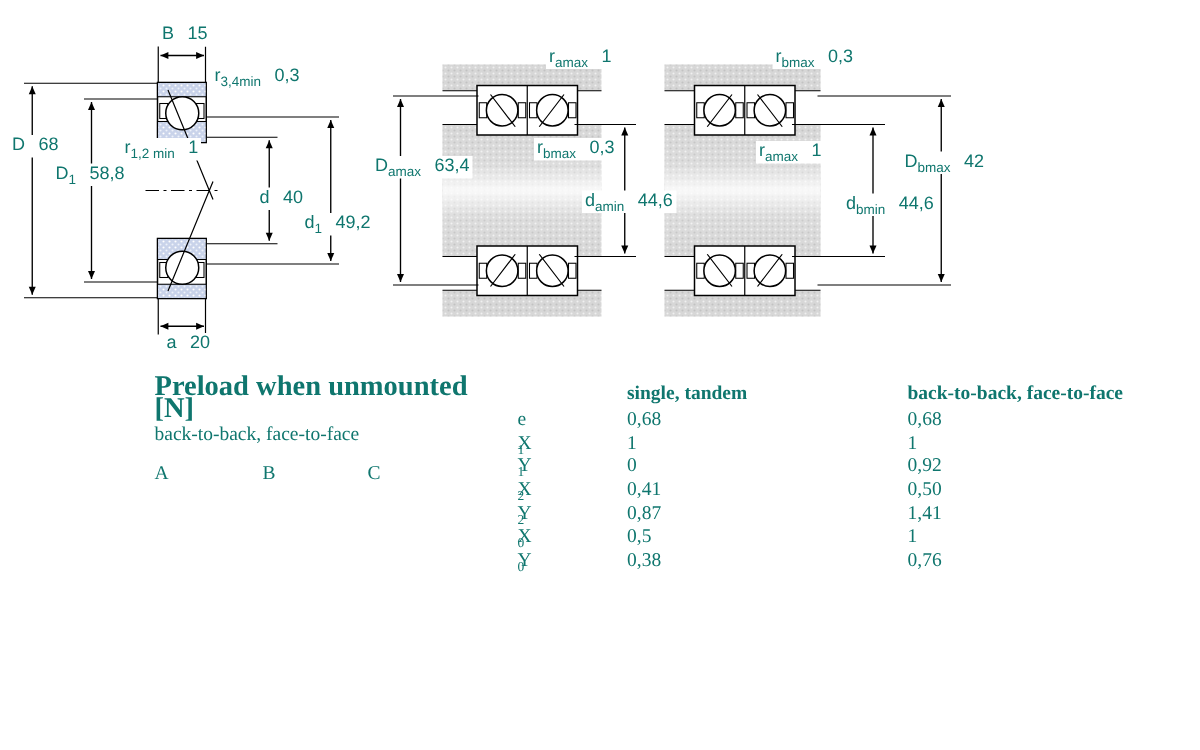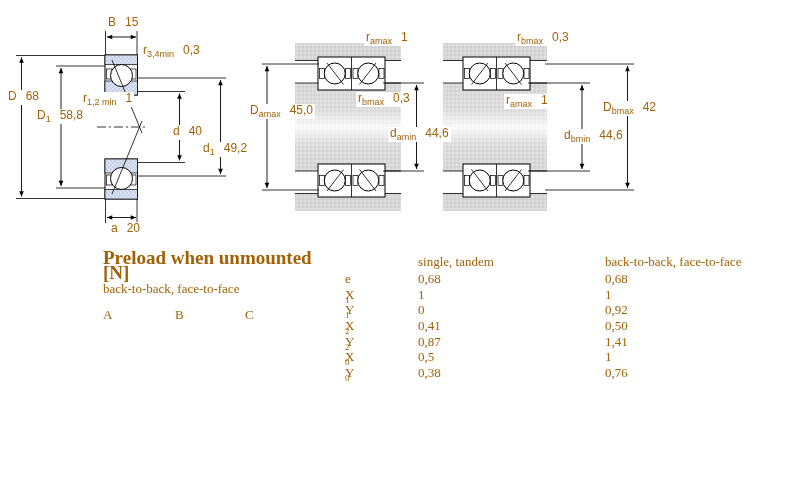--- a/index.html
+++ b/index.html
@@ -1,34 +1,34 @@
 <!DOCTYPE html>
 <html><head>
 <meta charset="utf-8">
 <style>
   html,body{margin:0;padding:0;background:#fff;}
   #stage{position:relative;width:800px;height:500px;background:#fff;overflow:hidden;
-         font-family:"Liberation Sans",sans-serif;color:#a16207;}
+         font-family:"Liberation Sans",sans-serif;color:#0f766e;}
   #drawing{position:absolute;left:0;top:0;}
   
   .dim{position:absolute;white-space:nowrap;font-family:"Liberation Sans",sans-serif;
        font-size:12px;line-height:13px;background:#fff;padding:0 2px;}
   .dim sub{font-size:9px;line-height:9px;}
   .dim .dv{margin-left:9px;}
   
   .tbl{position:absolute;font-family:"Liberation Serif",serif;font-size:13px;line-height:15px;}
   .tbl-title{font-weight:bold;font-size:19px;}
   .tbl-sub{margin-top:1px;}
   .prow{position:relative;height:17px;}
   .prow span{position:absolute;top:0;}
   .pc0{left:0;} .pc1{left:72px;} .pc2{left:142px;}
   .frow{position:relative;height:15.7px;}
   .frow span{position:absolute;top:0;}
   .fc0{left:0;} .fc1{left:73px;} .fc2{left:260px;}
-  .fhead{height:17px;}
+  .fhead{height:17px;font-weight:bold;}
   sub{font-size:9px;text-align:center;}
 </style>
 </head>
 <body>
 
 <div id="stage">
 
   <svg id="drawing" width="800" height="245" viewBox="0 0 800 245">
     <defs>
       <marker id="arr" viewBox="0 0 10 10" refX="9" refY="5" markerWidth="9" markerHeight="6.5" orient="auto-start-reverse">
@@ -188,21 +188,21 @@
   <span class="dim" style="left:141px;top:44px"><span>r</span><sub>3,4min</sub><span class="dv">0,3</span></span>
   <span class="dim" style="left:6px;top:90px"><span>D</span><sub></sub><span class="dv">68</span></span>
   <span class="dim" style="left:35px;top:109px"><span>D</span><sub>1</sub><span class="dv">58,8</span></span>
   <span class="dim" style="left:81px;top:92px"><span>r</span><sub>1,2 min</sub><span class="dv">1</span></span>
   <span class="dim" style="left:171px;top:125px"><span>d</span><sub></sub><span class="dv">40</span></span>
   <span class="dim" style="left:201px;top:142px"><span>d</span><sub>1</sub><span class="dv">49,2</span></span>
   <span class="dim" style="left:109px;top:222px"><span>a</span><sub></sub><span class="dv">20</span></span>
 
   <span class="dim" style="left:364px;top:31px"><span>r</span><sub>amax</sub><span class="dv">1</span></span>
   <span class="dim" style="left:356px;top:92px"><span>r</span><sub>bmax</sub><span class="dv">0,3</span></span>
-  <span class="dim" style="left:248px;top:104px"><span>D</span><sub>amax</sub><span class="dv">45,0</span></span>
+  <span class="dim" style="left:248px;top:104px"><span>D</span><sub>amax</sub><span class="dv">63,4</span></span>
   <span class="dim" style="left:388px;top:127px"><span>d</span><sub>amin</sub><span class="dv">44,6</span></span>
 
   <span class="dim" style="left:515px;top:31px"><span>r</span><sub>bmax</sub><span class="dv">0,3</span></span>
   <span class="dim" style="left:504px;top:94px"><span>r</span><sub>amax</sub><span class="dv">1</span></span>
   <span class="dim" style="left:601px;top:101px"><span>D</span><sub>bmax</sub><span class="dv">42</span></span>
   <span class="dim" style="left:562px;top:129px"><span>d</span><sub>bmin</sub><span class="dv">44,6</span></span>
 
   <div class="tbl" style="left:103px;top:250px;width:230px">
     <div class="tbl-title">Preload when unmounted [N]</div>
     <div class="tbl-sub">back-to-back, face-to-face</div>

